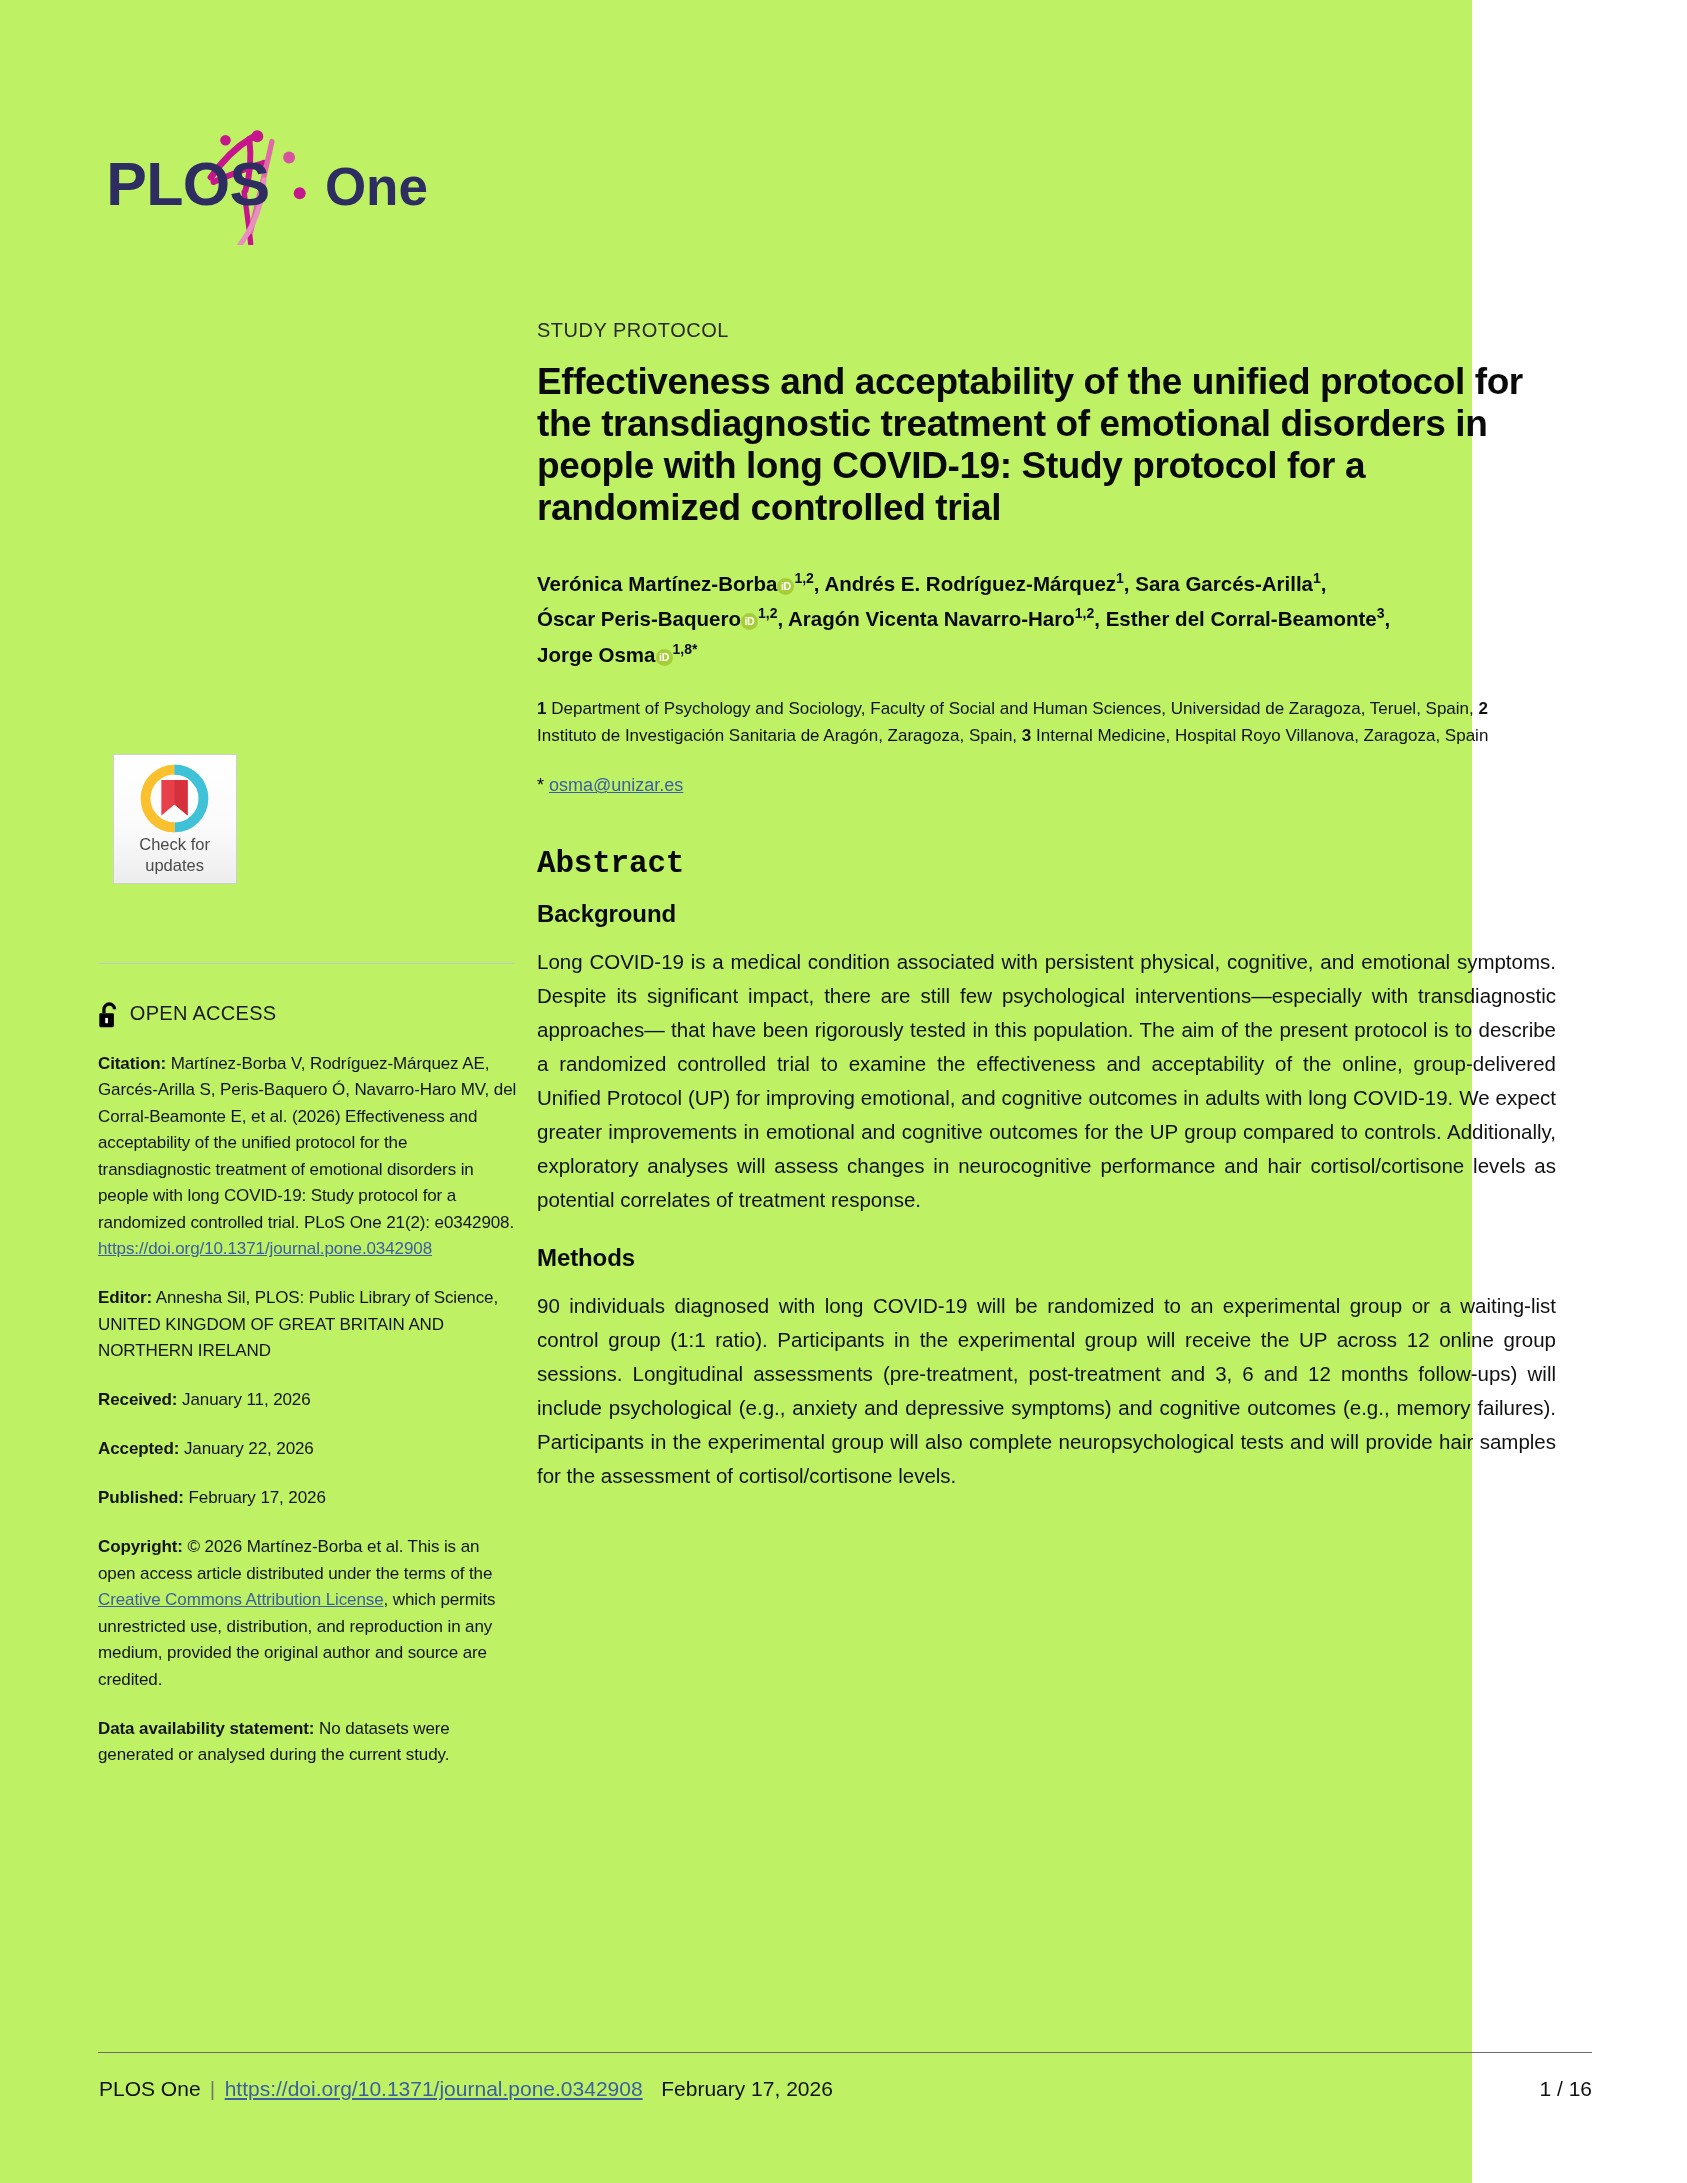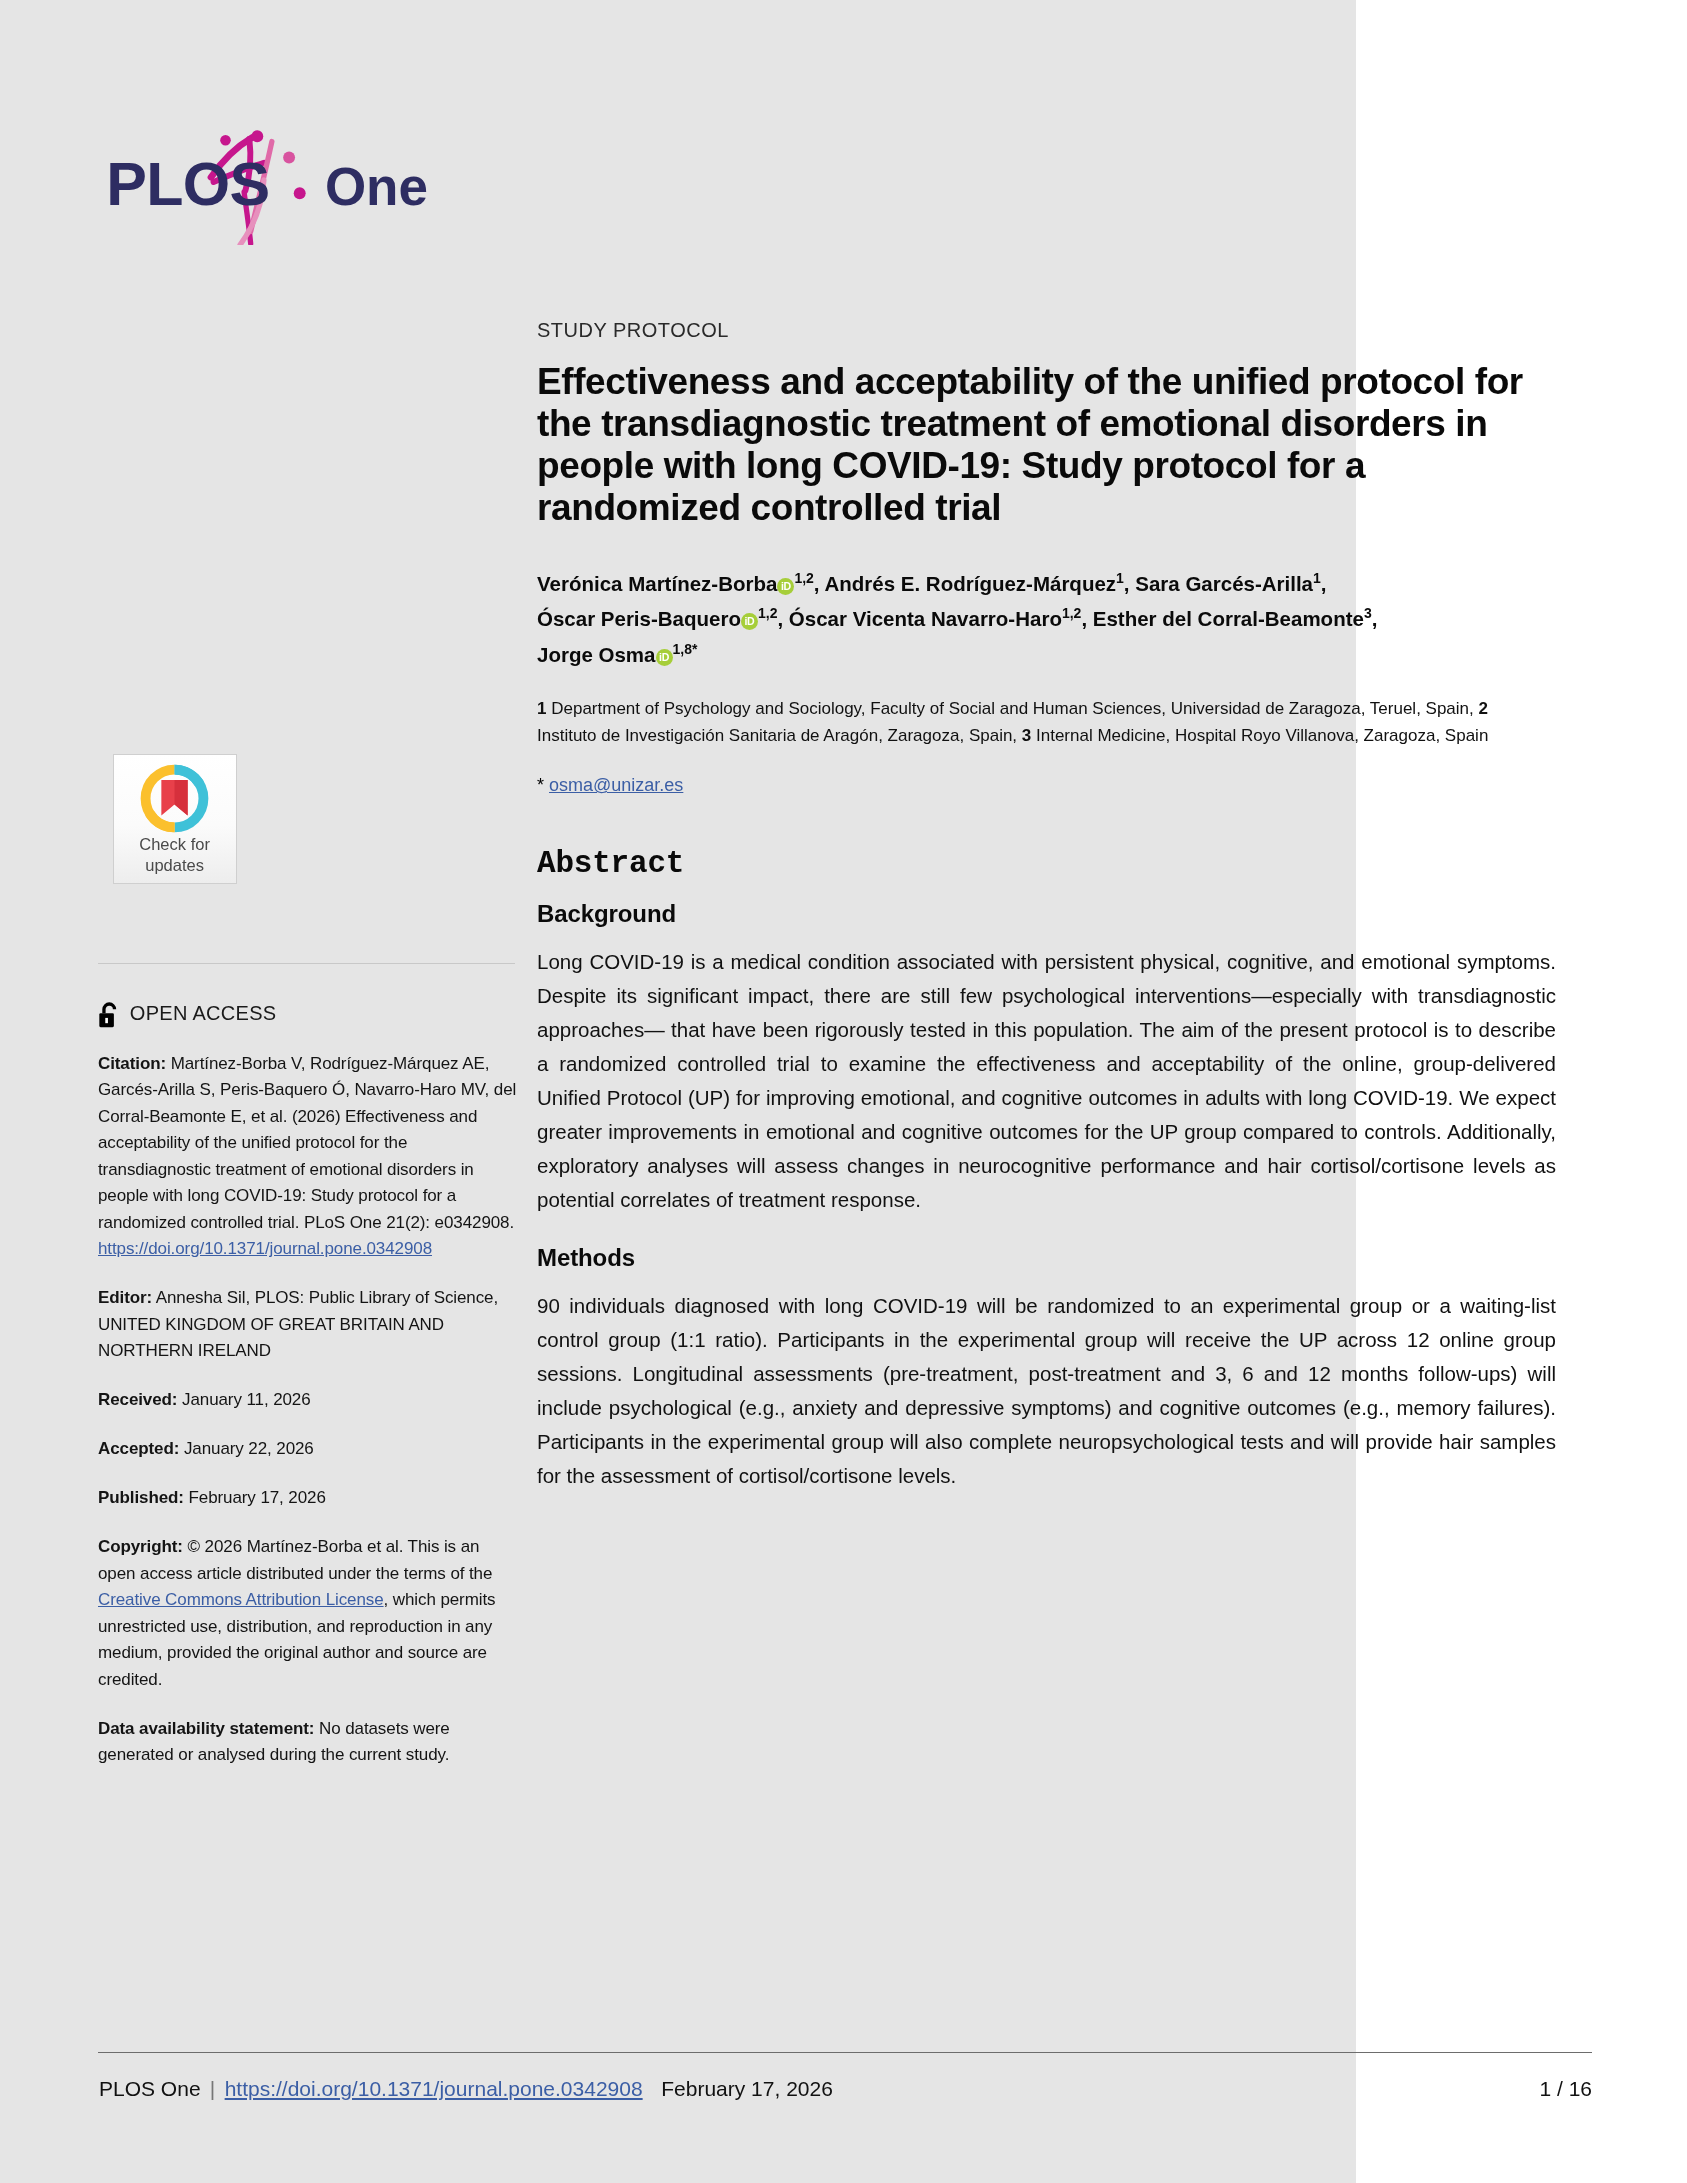--- a/index.html
+++ b/index.html
@@ -12,23 +12,23 @@
 
   body {
     font-family: "Liberation Sans", sans-serif;
     color: #000000;
     position: relative;
     overflow: hidden;
   }
 
   .page {
     position: relative;
-    width: 1356px;
+    width: 1472px;
     height: 2183px;
-    background: #e5e5e5;
+    background: #bef264;
   }
 
   
   .logo-block {
     position: absolute;
     left: 93px;
     top: 99px;
     width: 371px;
     height: 146px;
   }
@@ -310,21 +310,21 @@
   </aside>
 
   <main class="main">
 
     <div class="kicker">STUDY PROTOCOL</div>
 
     <h1 class="title">Effectiveness and acceptability of the unified protocol for the transdiagnostic treatment of emotional disorders in people with long COVID-19: Study protocol for a randomized controlled trial</h1>
 
     <div class="authors">
       <span>Verónica Martínez-Borba</span><span class="orcid">iD</span><sup>1,2</sup><span>, Andrés E. Rodríguez-Márquez</span><sup>1</sup><span>, Sara Garcés-Arilla</span><sup>1</sup><span>,</span><br>
-      <span>Óscar Peris-Baquero</span><span class="orcid">iD</span><sup>1,2</sup><span>, Óscar Vicenta Navarro-Haro</span><sup>1,2</sup><span>, Esther del Corral-Beamonte</span><sup>3</sup><span>,</span><br>
+      <span>Óscar Peris-Baquero</span><span class="orcid">iD</span><sup>1,2</sup><span>, Aragón Vicenta Navarro-Haro</span><sup>1,2</sup><span>, Esther del Corral-Beamonte</span><sup>3</sup><span>,</span><br>
       <span>Jorge Osma</span><span class="orcid">iD</span><sup>1,8*</sup>
     </div>
 
     <div class="affil">
       <b>1</b><span> Department of Psychology and Sociology, Faculty of Social and Human Sciences, Universidad de Zaragoza, Teruel, Spain, </span><b>2</b><span> Instituto de Investigación Sanitaria de Aragón, Zaragoza, Spain, </span><b>3</b><span> Internal Medicine, Hospital Royo Villanova, Zaragoza, Spain</span>
     </div>
 
     <div class="corresp">
       <span>* </span><a class="link" href="#">osma@unizar.es</a>
     </div>

